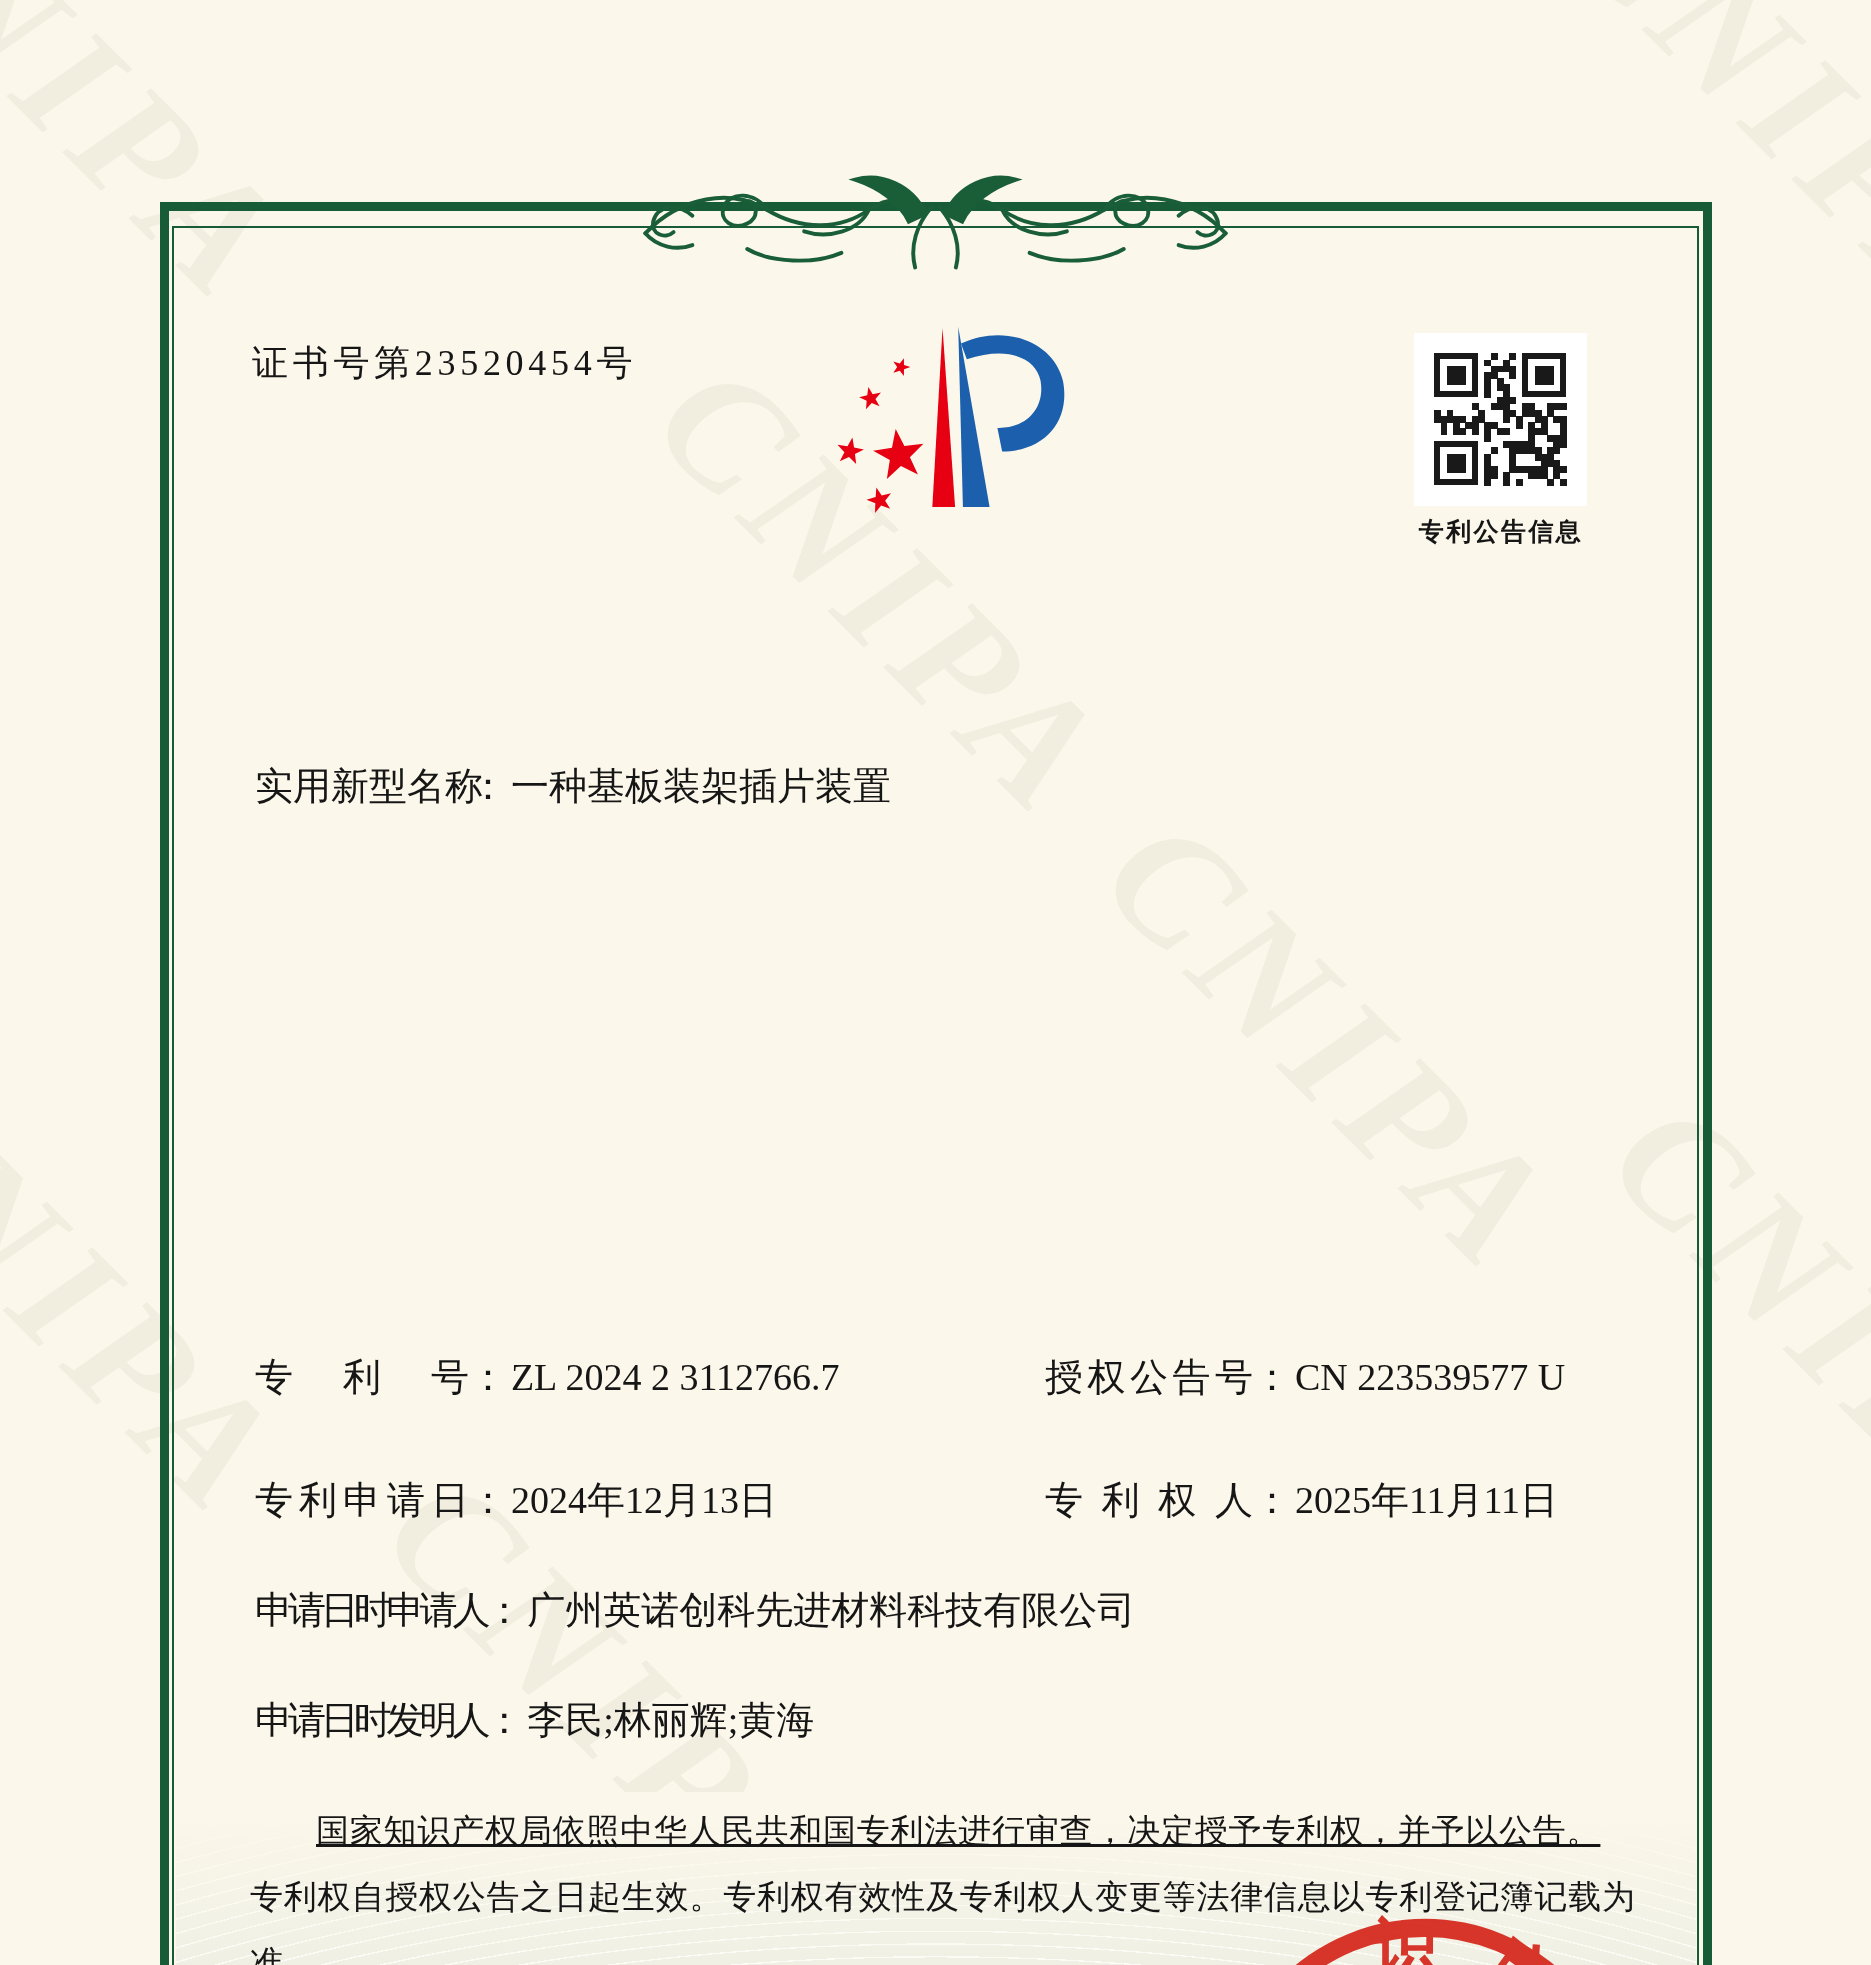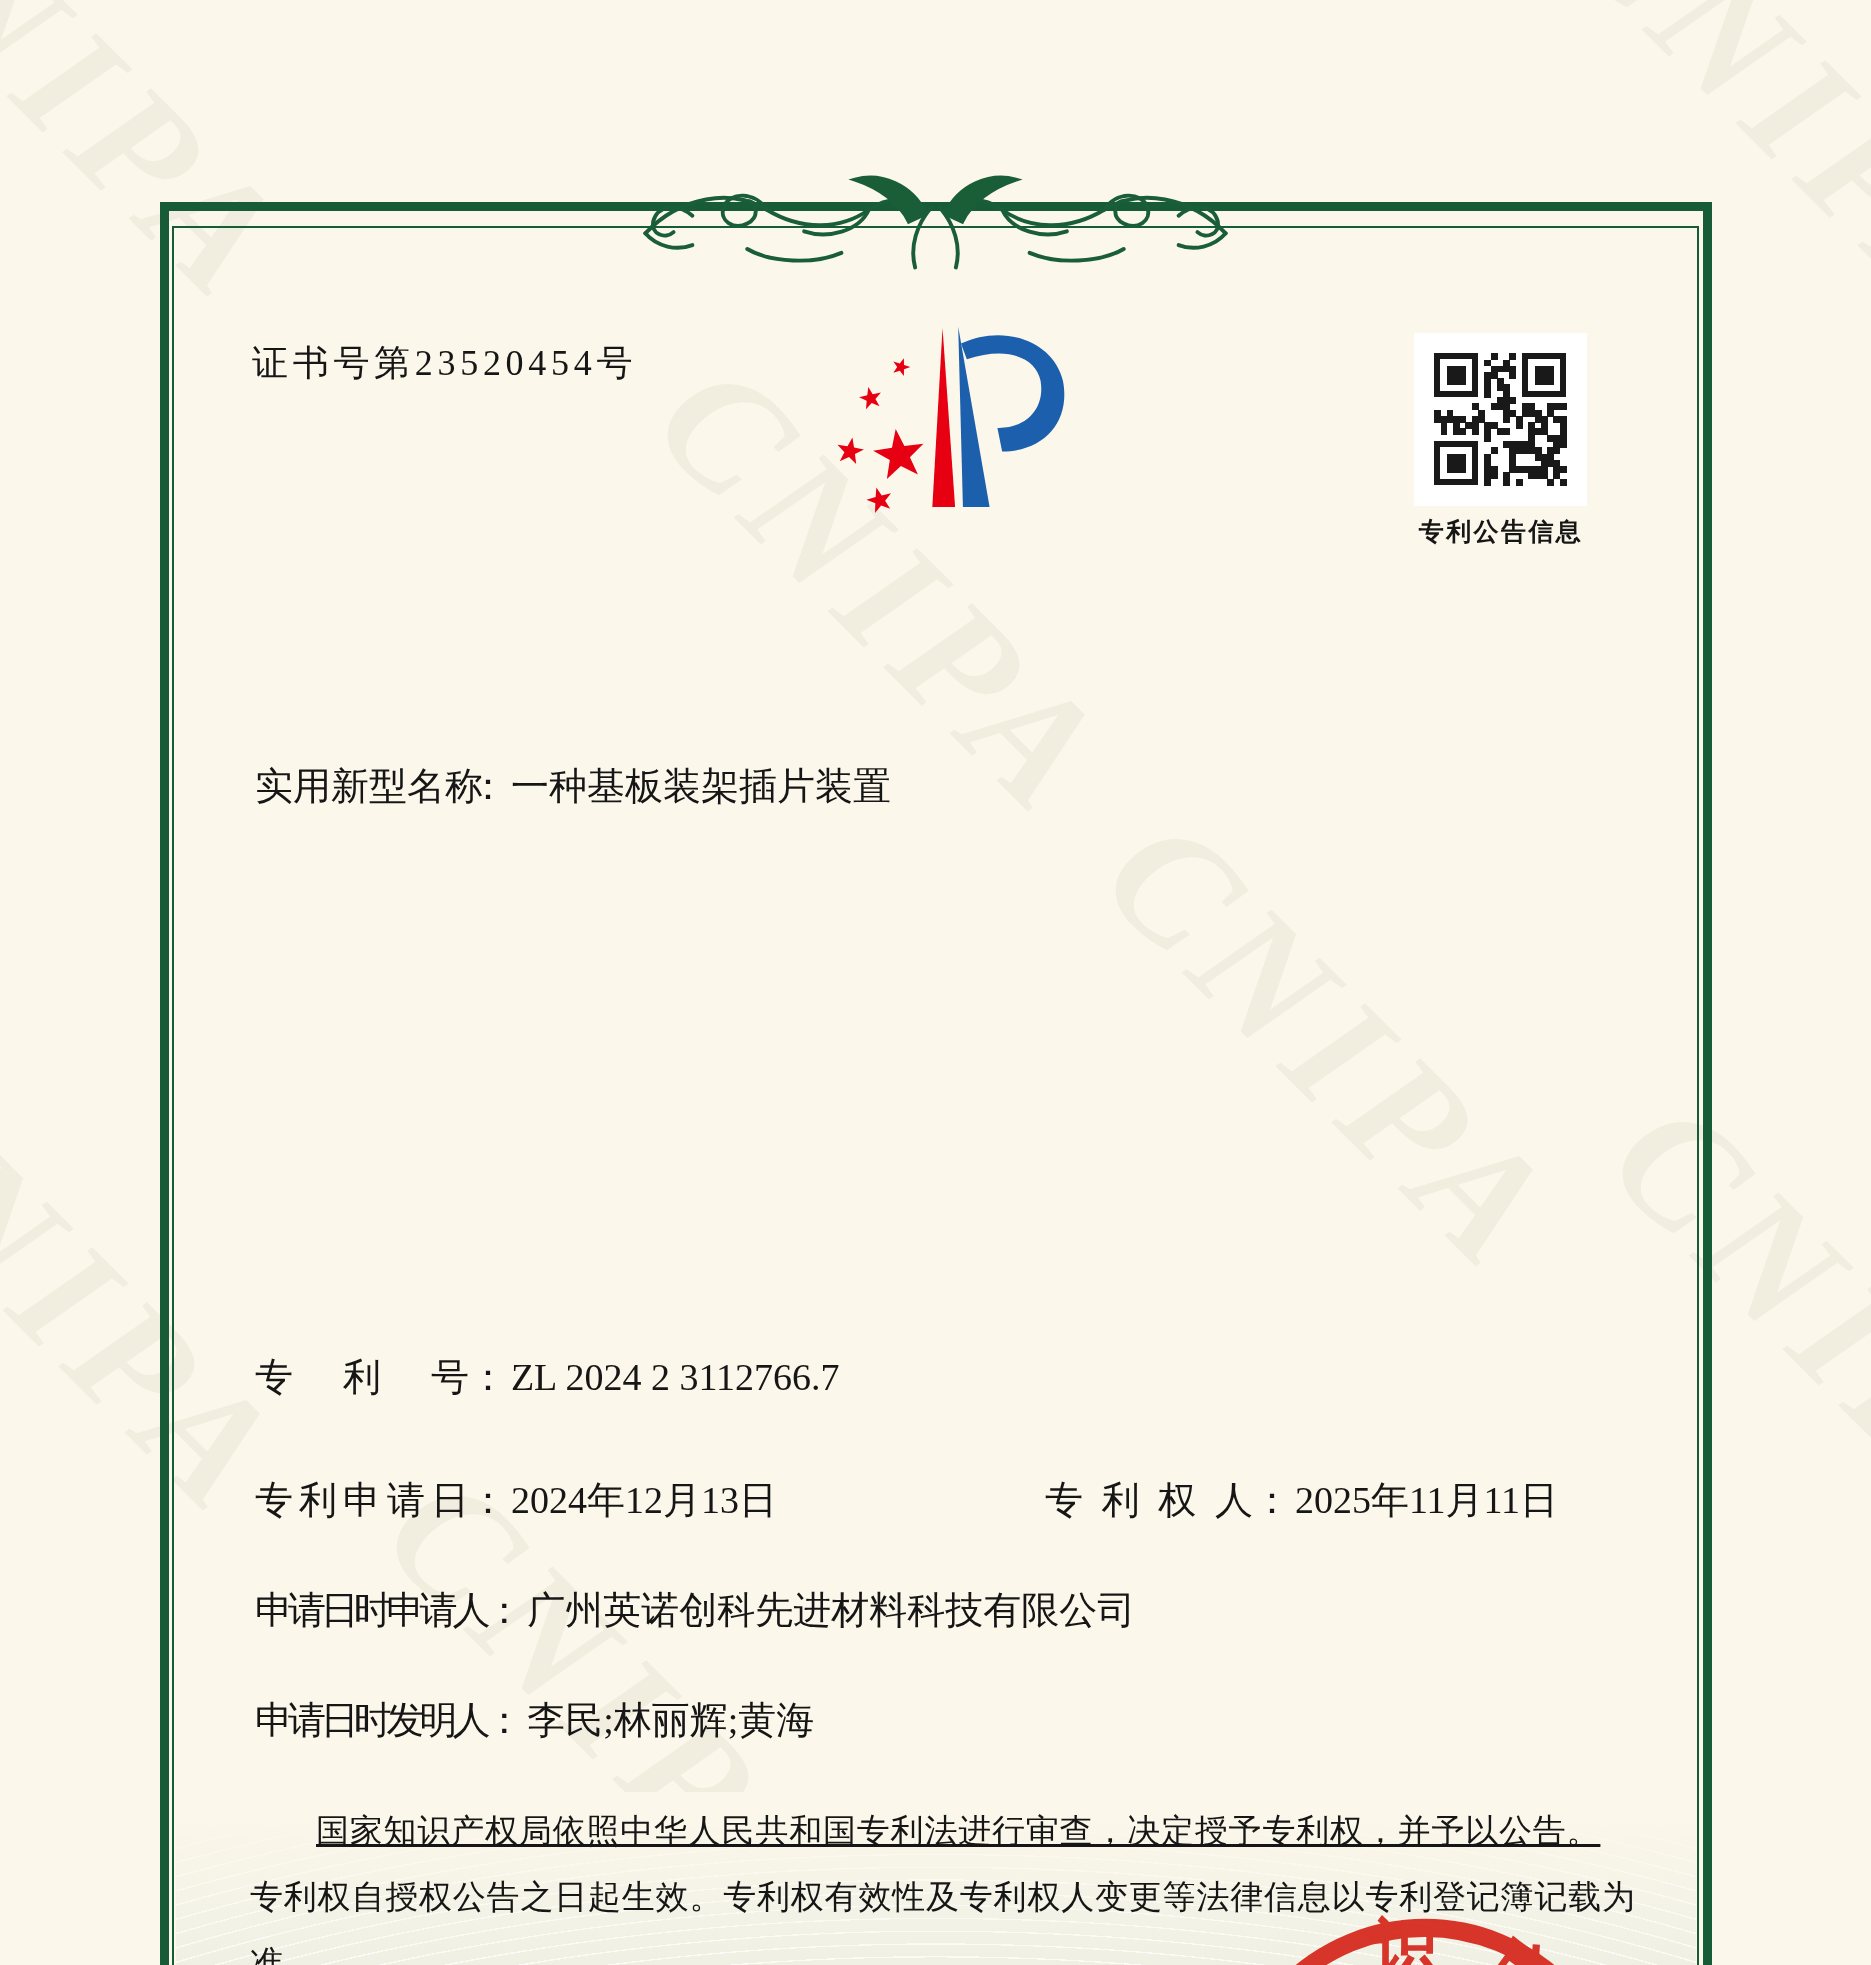--- a/index.html
+++ b/index.html
@@ -234,20 +234,21 @@
       </div>
   </div>
   <div class="qr-caption">专利公告信息</div>
 
 
   <div class="row" style="top:761px">
     <span class="flabel">实用新型名称</span><span class="colon">：</span><span>一种基板装架插片装置</span>
   </div>
   <div class="row" style="top:1352px">
     <span class="flabel">专利号</span><span class="colon">：</span><span>ZL 2024 2 3112766.7</span>
+    <span class="col-r"><span class="flabel-r">授权公告号</span><span class="colon">：</span><span>CN 223539577 U</span></span>
   </div>
   <div class="row" style="top:1475px">
     <span class="flabel">专利申请日</span><span class="colon">：</span><span>2024年12月13日</span>
     <span class="col-r"><span class="flabel-r">专利权人</span><span class="colon">：</span><span>2025年11月11日</span></span>
   </div>
   <div class="row" style="top:1585px">
     <span class="flabel tight">申请日时申请人</span><span class="colon">：</span><span>广州英诺创科先进材料科技有限公司</span>
   </div>
   <div class="row" style="top:1695px">
     <span class="flabel tight">申请日时发明人</span><span class="colon">：</span><span>李民;林丽辉;黄海</span>

